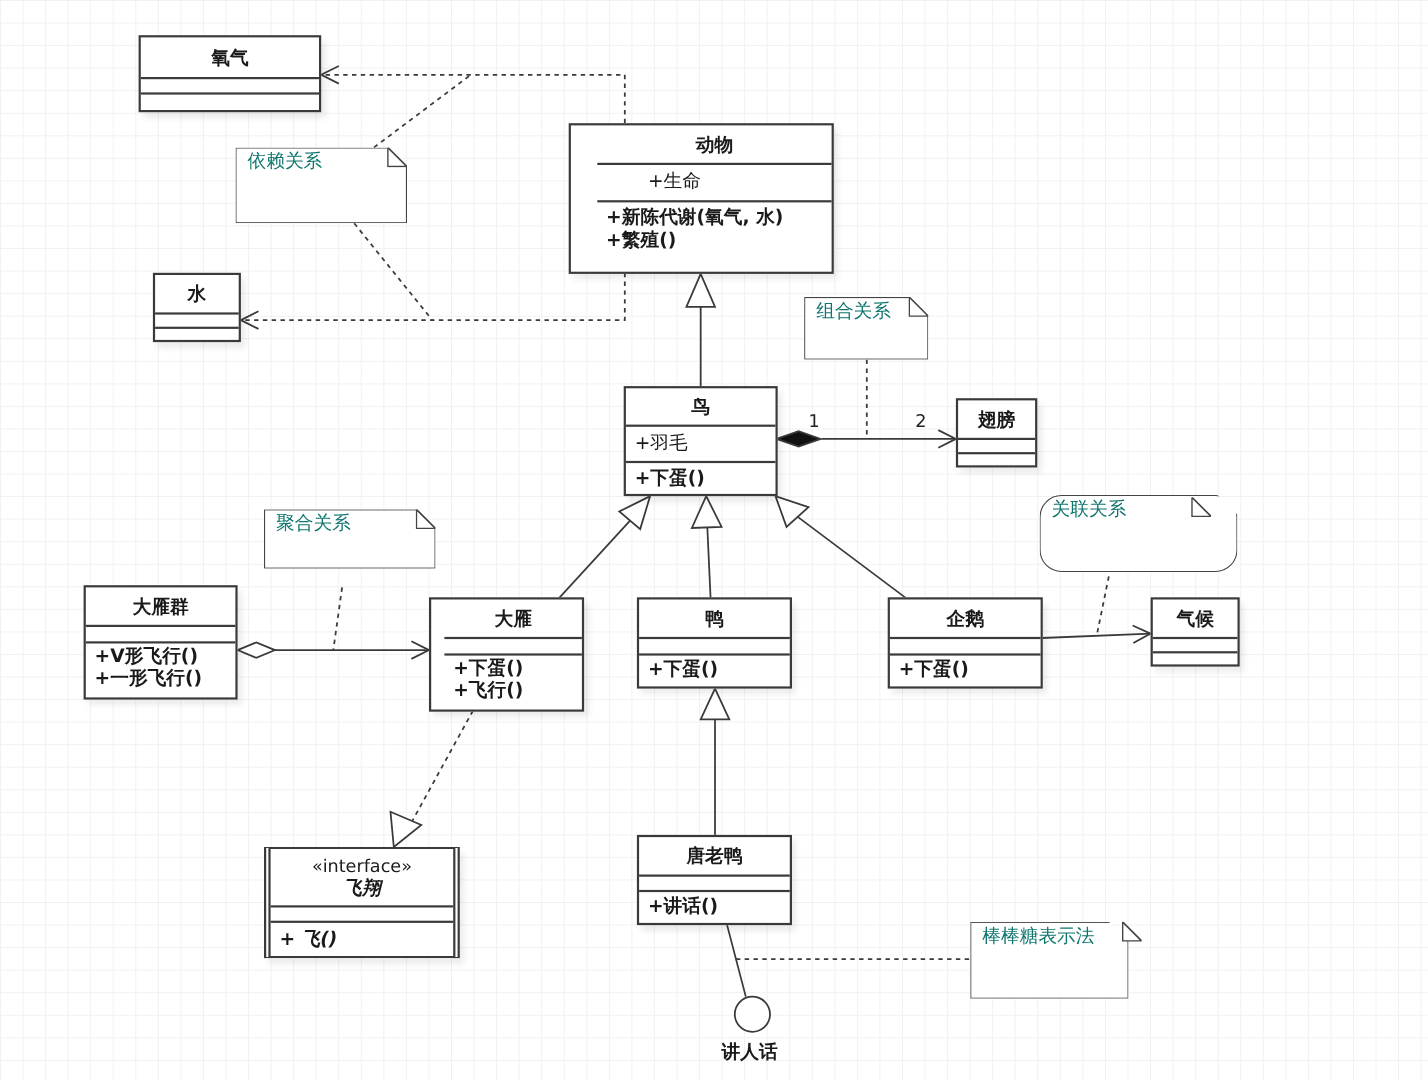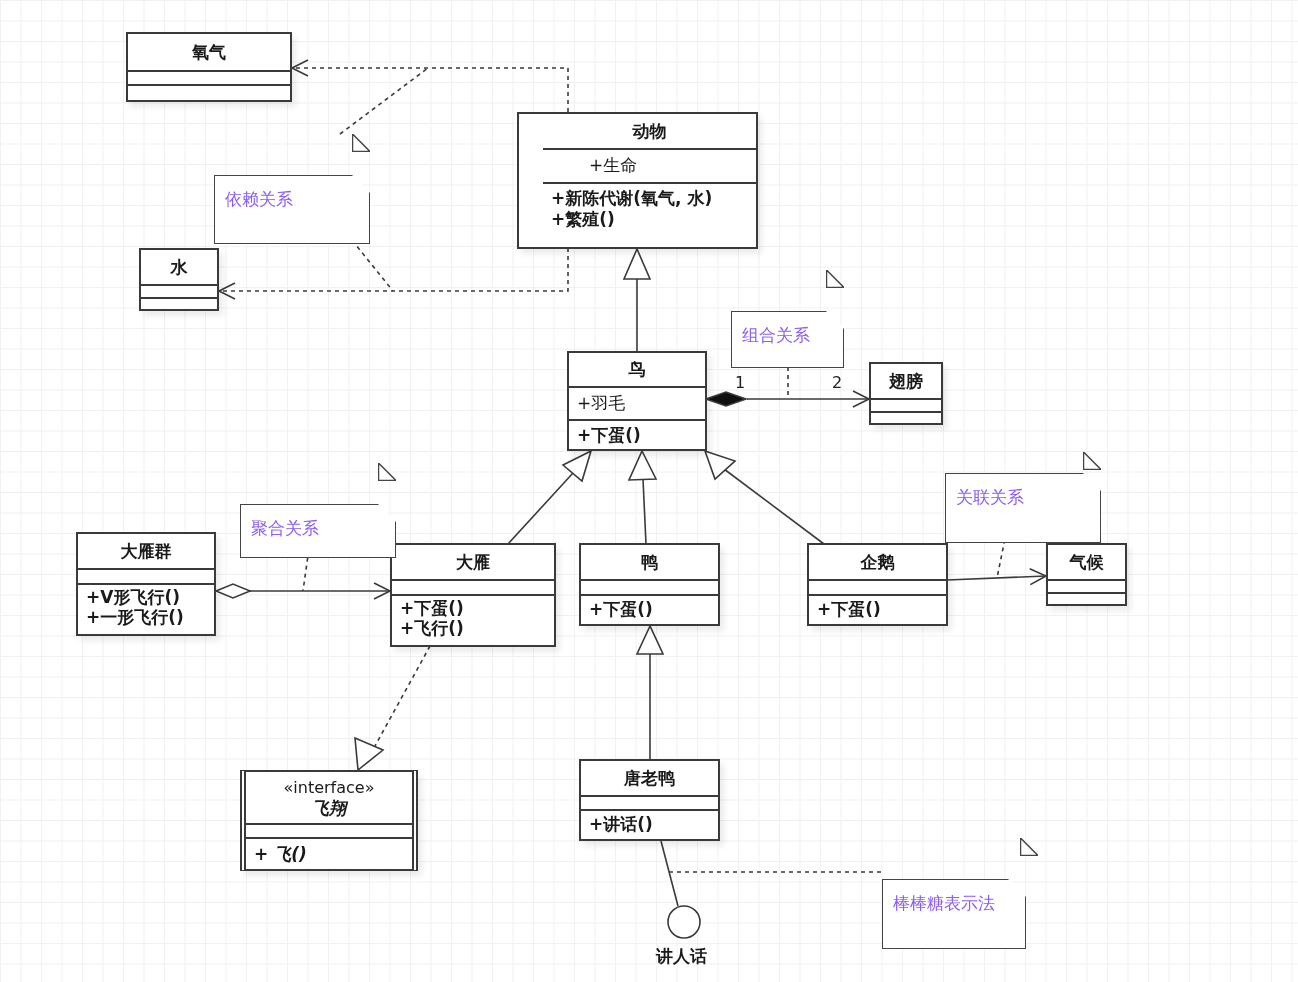--- a/index.html
+++ b/index.html
@@ -26,23 +26,22 @@
   .cls .attrs { border-bottom: 2px solid #3a3a3a; font-size: 17px; padding: 0 8px; }
   .cls .ops { font-size: 17px; padding: 2px 8px; flex: 1; line-height: 21px; font-weight: bold; }
   .cls .row { line-height: 24px; white-space: nowrap; }
   .iface { border-left: 6px double #3a3a3a; border-right: 6px double #3a3a3a; }
   .iface .name { flex-direction: column; font-weight: normal; line-height: 20px; }
   .iface .stereo { font-size: 16px; }
   .iface .iname { font-weight: bold; font-style: italic; font-size: 17px; }
   .iface .ops { font-style: italic; }
   .note {
     position: absolute; background: #fff; border: 1.5px solid #444; box-sizing: border-box;
-    font-size: 17px; color: #8b5cf6; padding: 12px 10px;
+    font-size: 17px; color: #0f766e; padding: 0 10px;
     clip-path: polygon(0 0, calc(100% - 18px) 0, 100% 18px, 100% 100%, 0 100%);
-    margin-top: 41px;
   }
   .note-fold { position: absolute; width: 18px; height: 18px; }
   .lbl { position: absolute; font-size: 16px; color: #222; }
   .lolli-lbl { position: absolute; font-weight: bold; font-size: 17px; }
 </style>
 </head>
 <body>
 
 <svg class="wires" viewBox="0 0 1298 982">
   <defs>
@@ -135,21 +134,21 @@
 
 <div class="cls" style="left:76px;top:532px;width:140px;height:104px;">
   <div class="name" style="height:34px;">大雁群</div>
   <div class="attrs" style="height:13px;"></div>
   <div class="ops">
     <div class="row" style="line-height:20px;">+V形飞行()</div>
     <div class="row" style="line-height:20px;">+一形飞行()</div>
   </div>
 </div>
 
-<div class="cls" style="left:390px;top:543px;width:166px;height:104px;">
+<div class="cls" style="left:390px;top:543px;width:141px;height:104px;padding-left:12px;">
   <div class="name" style="height:34px;">大雁</div>
   <div class="attrs" style="height:13px;"></div>
   <div class="ops">
     <div class="row" style="line-height:20px;">+下蛋()</div>
     <div class="row" style="line-height:20px;">+飞行()</div>
   </div>
 </div>
 
 <div class="cls" style="left:579px;top:543px;width:141px;height:83px;">
   <div class="name" style="height:34px;">鸭</div>
@@ -206,21 +205,21 @@
     <path d="M0.5,0 L0.5,17.5 L18,17.5 M0.5,0 L18,17.5" fill="#fff" stroke="#444" stroke-width="1.5"></path>
   </svg>
 
 <div class="note" style="left:240px;top:463px;width:156px;height:54px;">
   <span>聚合关系</span>
 </div>
 <svg class="note-fold" style="left:378px;top:463px;" viewBox="0 0 18 18">
     <path d="M0.5,0 L0.5,17.5 L18,17.5 M0.5,0 L18,17.5" fill="#fff" stroke="#444" stroke-width="1.5"></path>
   </svg>
 
-<div class="note" style="left:945px;top:432px;width:156px;height:70px;">
+<div class="note" style="left:945px;top:450px;width:180px;height:70px;border-radius:20px;">
   <span>关联关系</span>
 </div>
 <svg class="note-fold" style="left:1083px;top:452px;" viewBox="0 0 18 18">
     <path d="M0.5,0 L0.5,17.5 L18,17.5 M0.5,0 L18,17.5" fill="#fff" stroke="#444" stroke-width="1.5"></path>
   </svg>
 
 <div class="note" style="left:882px;top:838px;width:144px;height:70px;">
   <span>棒棒糖表示法</span>
 </div>
 <svg class="note-fold" style="left:1020px;top:838px;" viewBox="0 0 18 18">

